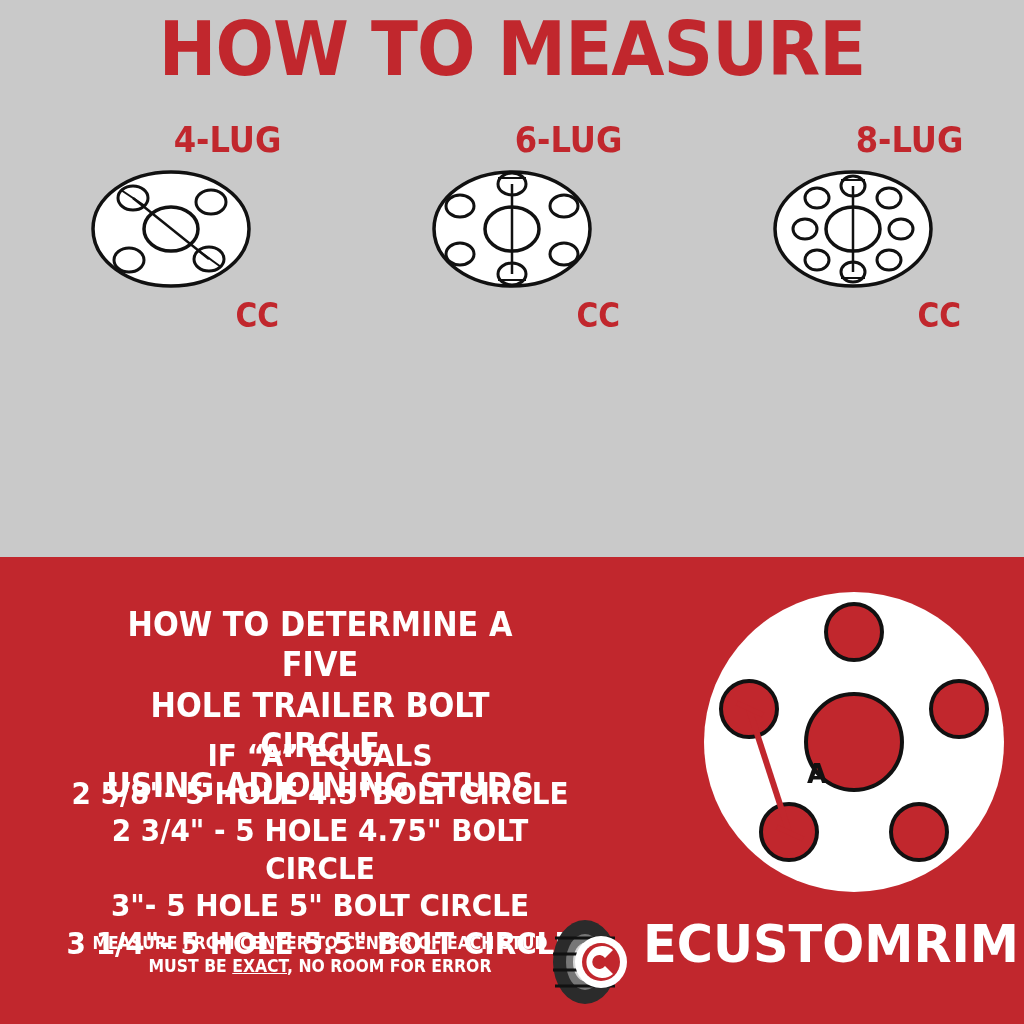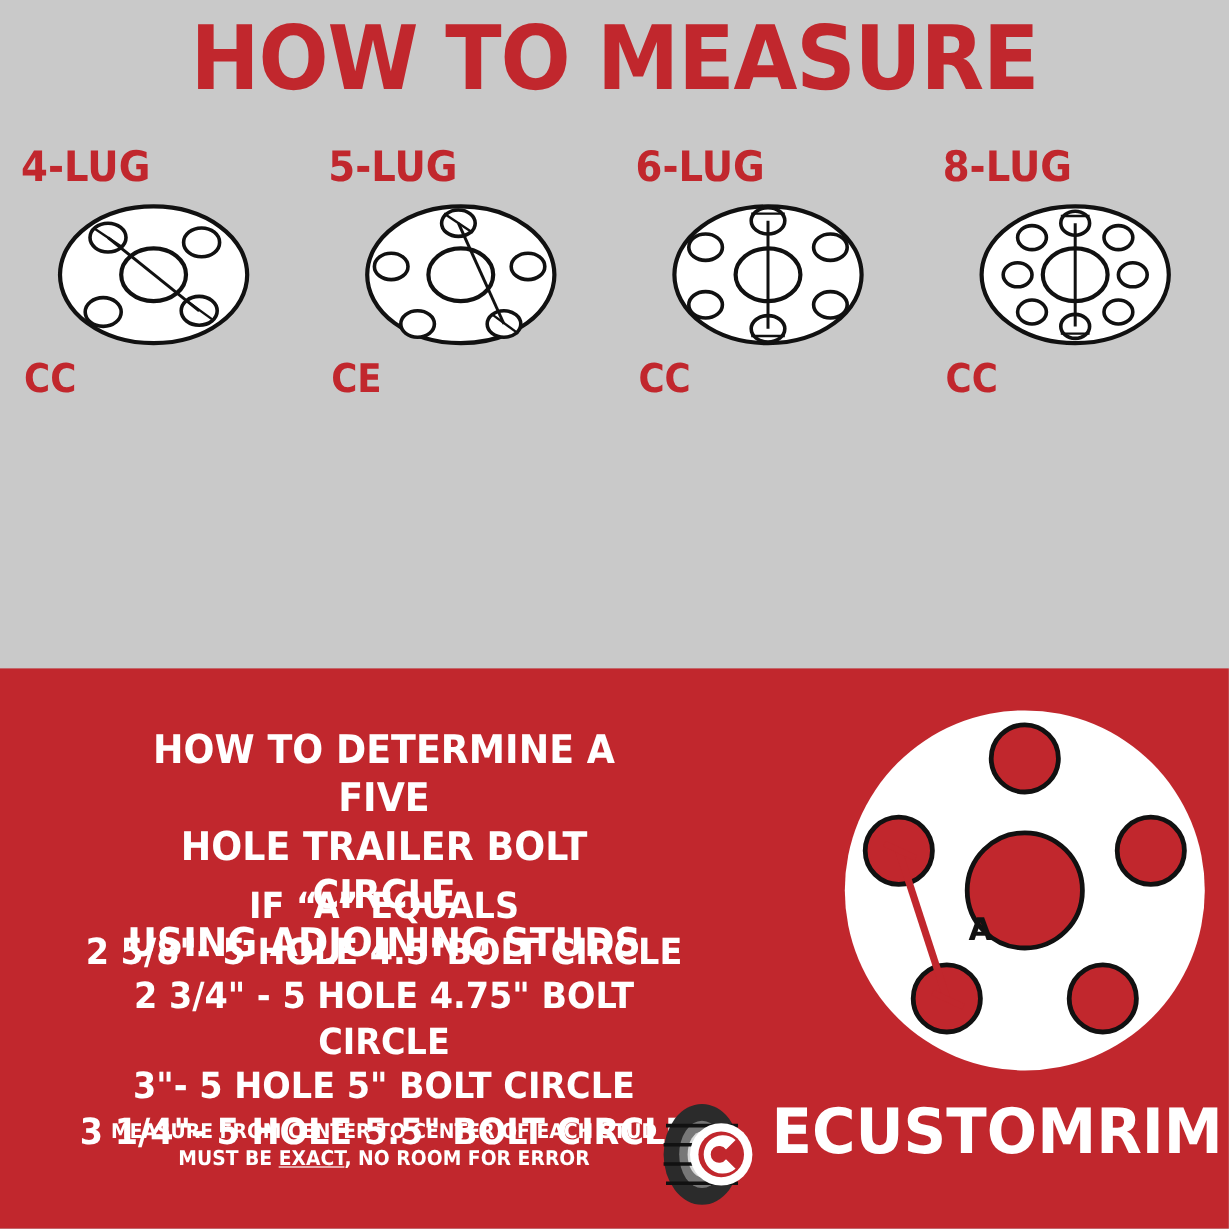--- a/index.html
+++ b/index.html
@@ -43,21 +43,21 @@
   .lug-row {
     position: absolute;
     top: 120px;
     left: 0;
     width: 1024px;
     display: flex;
     justify-content: space-around;
   }
   .lug-col {
     width: 240px;
-    text-align: left;
+    text-align: right;
   }
   .lug-title {
     font-family: "DejaVu Sans", sans-serif;
     font-weight: bold;
     font-size: 35px;
     color: #c1272d;
     transform: scaleX(0.92);
     margin-bottom: 4px;
   }
   .lug-svg {
@@ -194,36 +194,20 @@
           <ellipse cx="140" cy="38" rx="15" ry="12" fill="#fff" stroke="#111" stroke-width="3"></ellipse>
           <ellipse cx="58" cy="96" rx="15" ry="12" fill="#fff" stroke="#111" stroke-width="3"></ellipse>
           <ellipse cx="138" cy="95" rx="15" ry="12" fill="#fff" stroke="#111" stroke-width="3"></ellipse>
           <line x1="62" y1="34" x2="138" y2="95" stroke="#111" stroke-width="2.5"></line>
           <line x1="50" y1="26" x2="74" y2="42" stroke="#111" stroke-width="2"></line>
           <line x1="128" y1="87" x2="150" y2="103" stroke="#111" stroke-width="2"></line>
         </svg>
         <div class="lug-code">CC</div>
       </div>
 
-      <div class="lug-col">
-        <div class="lug-title">5-LUG</div>
-        <svg class="lug-svg" width="200" height="130" viewBox="0 0 200 130">
-          <ellipse cx="100" cy="65" rx="78" ry="57" fill="#fff" stroke="#111" stroke-width="3.5"></ellipse>
-          <ellipse cx="100" cy="65" rx="27" ry="22" fill="#fff" stroke="#111" stroke-width="3.5"></ellipse>
-          <ellipse cx="98" cy="22" rx="14" ry="11" fill="#fff" stroke="#111" stroke-width="3"></ellipse>
-          <ellipse cx="42" cy="58" rx="14" ry="11" fill="#fff" stroke="#111" stroke-width="3"></ellipse>
-          <ellipse cx="156" cy="58" rx="14" ry="11" fill="#fff" stroke="#111" stroke-width="3"></ellipse>
-          <ellipse cx="64" cy="106" rx="14" ry="11" fill="#fff" stroke="#111" stroke-width="3"></ellipse>
-          <ellipse cx="136" cy="106" rx="14" ry="11" fill="#fff" stroke="#111" stroke-width="3"></ellipse>
-          <line x1="98" y1="22" x2="136" y2="106" stroke="#111" stroke-width="2.5"></line>
-          <line x1="86" y1="14" x2="110" y2="30" stroke="#111" stroke-width="2"></line>
-          <line x1="126" y1="98" x2="148" y2="114" stroke="#111" stroke-width="2"></line>
-        </svg>
-        <div class="lug-code">CE</div>
-      </div>
 
       <div class="lug-col">
         <div class="lug-title">6-LUG</div>
         <svg class="lug-svg" width="200" height="130" viewBox="0 0 200 130">
           <ellipse cx="100" cy="65" rx="78" ry="57" fill="#fff" stroke="#111" stroke-width="3.5"></ellipse>
           <ellipse cx="100" cy="65" rx="27" ry="22" fill="#fff" stroke="#111" stroke-width="3.5"></ellipse>
           <ellipse cx="100" cy="20" rx="14" ry="11" fill="#fff" stroke="#111" stroke-width="3"></ellipse>
           <ellipse cx="100" cy="110" rx="14" ry="11" fill="#fff" stroke="#111" stroke-width="3"></ellipse>
           <ellipse cx="48" cy="42" rx="14" ry="11" fill="#fff" stroke="#111" stroke-width="3"></ellipse>
           <ellipse cx="152" cy="42" rx="14" ry="11" fill="#fff" stroke="#111" stroke-width="3"></ellipse>

